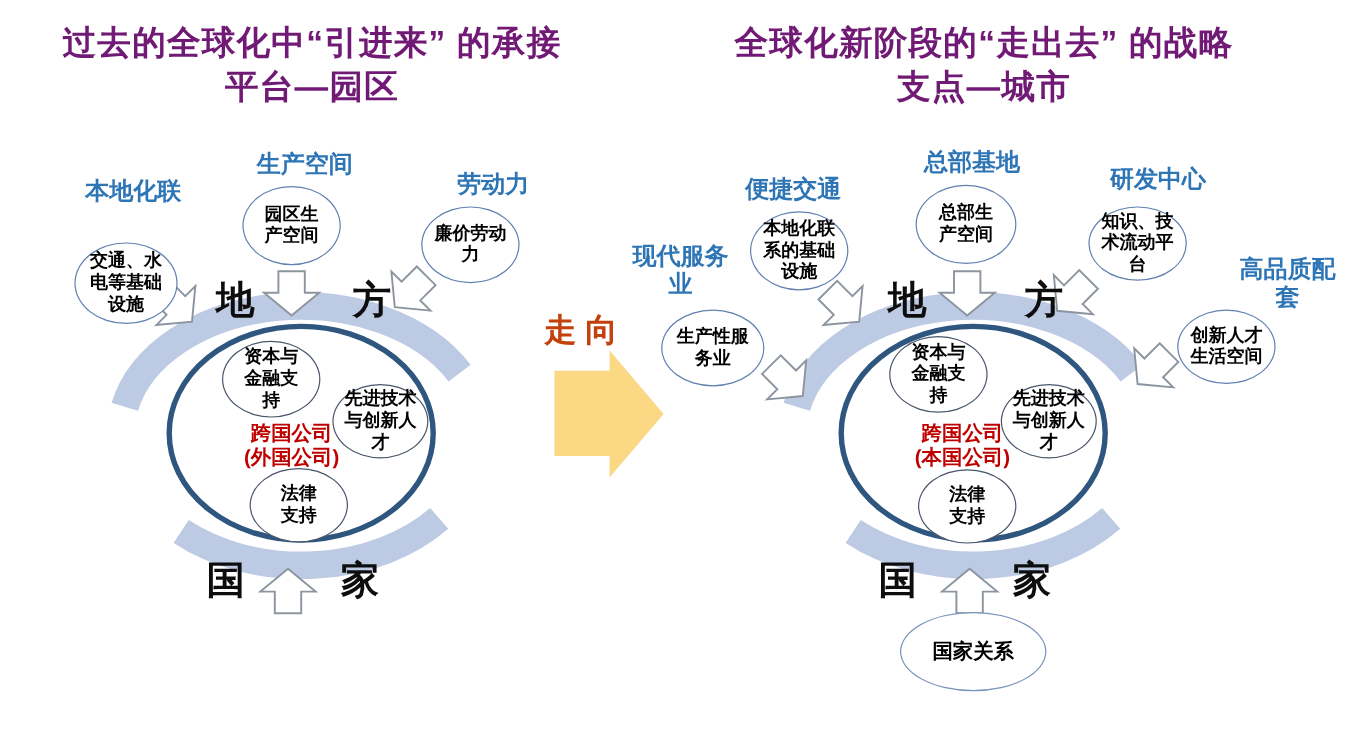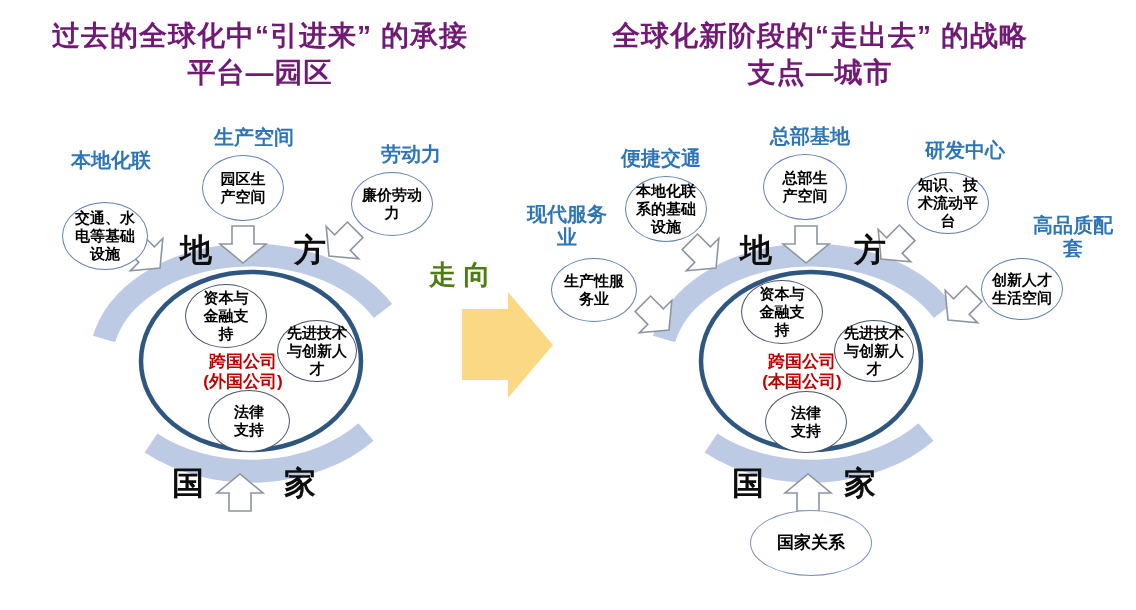--- a/index.html
+++ b/index.html
@@ -24,22 +24,22 @@
   .bub.inner{border-color:#49566B;}
   .bub.big{font-size:17px;border-color:#7A93BB;}
   .arcchar{
     position:absolute;font-size:32px;font-weight:900;color:#0d0d0d;line-height:1;
   }
   .core-red{
     position:absolute;color:#C00000;font-weight:bold;font-size:17px;
     text-align:center;line-height:1.18;white-space:pre-line;
   }
   .gotext{
-    position:absolute;color:#4d7c0f;font-size:27px;font-weight:bold;
-    text-align:left;line-height:1;
+    position:absolute;color:#c2410c;font-size:27px;font-weight:bold;
+    text-align:center;line-height:1;
   }
   svg.layer{position:absolute;left:0;top:0;}
 </style>
 </head>
 <body>
 
 <div class="stage">
 
   <svg class="layer" width="1136" height="610" viewBox="0 0 1136 610">
     <defs>

